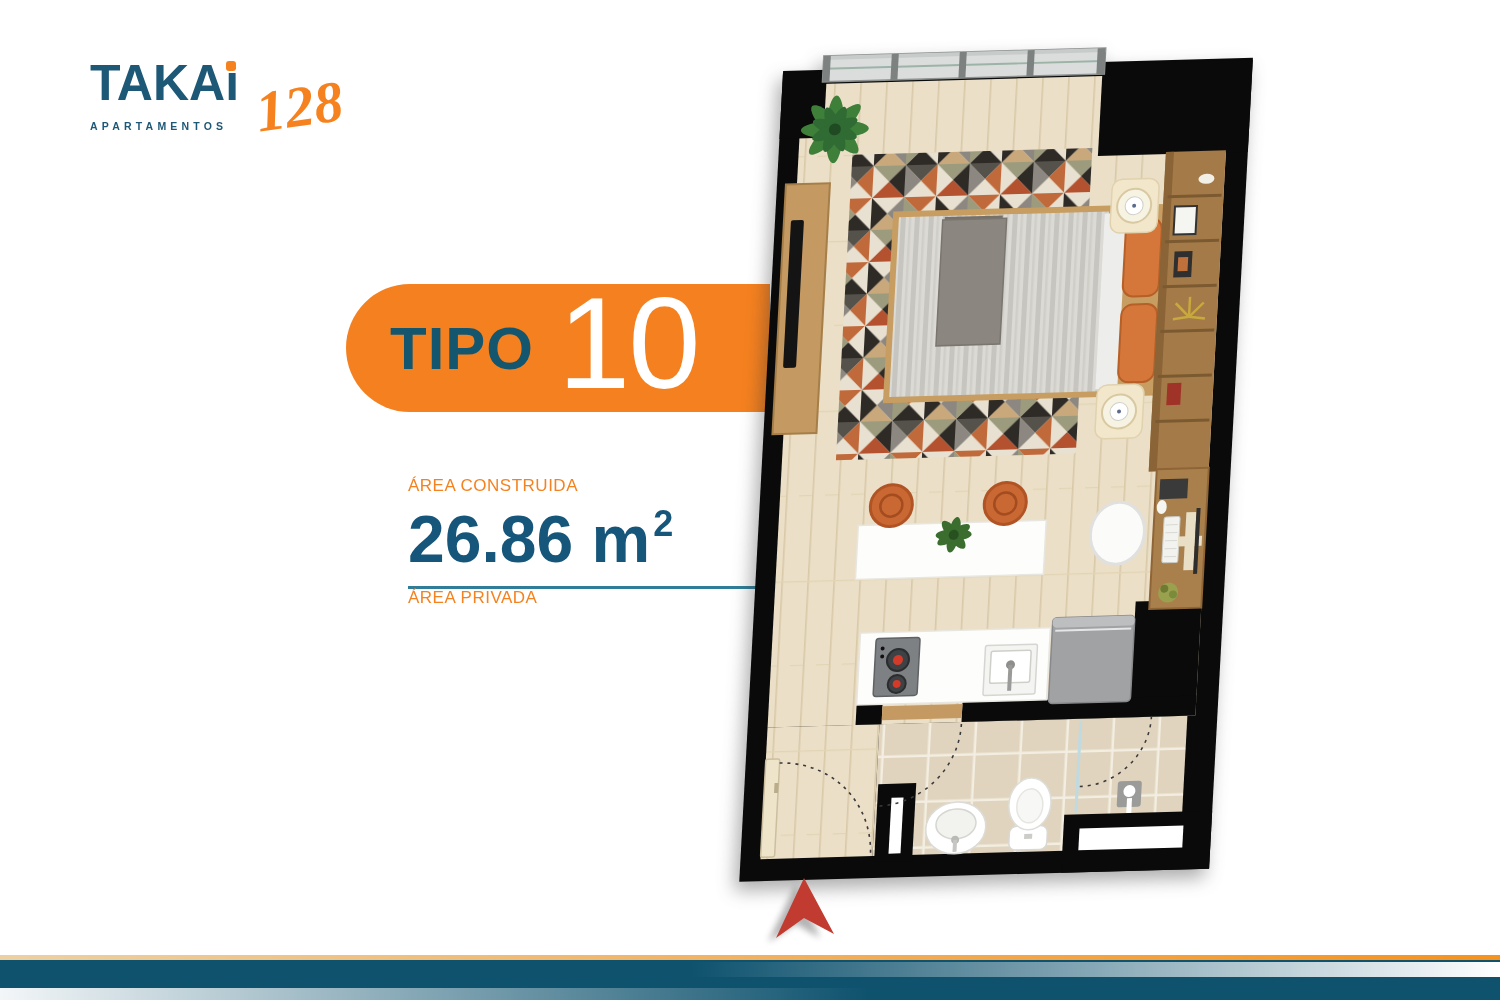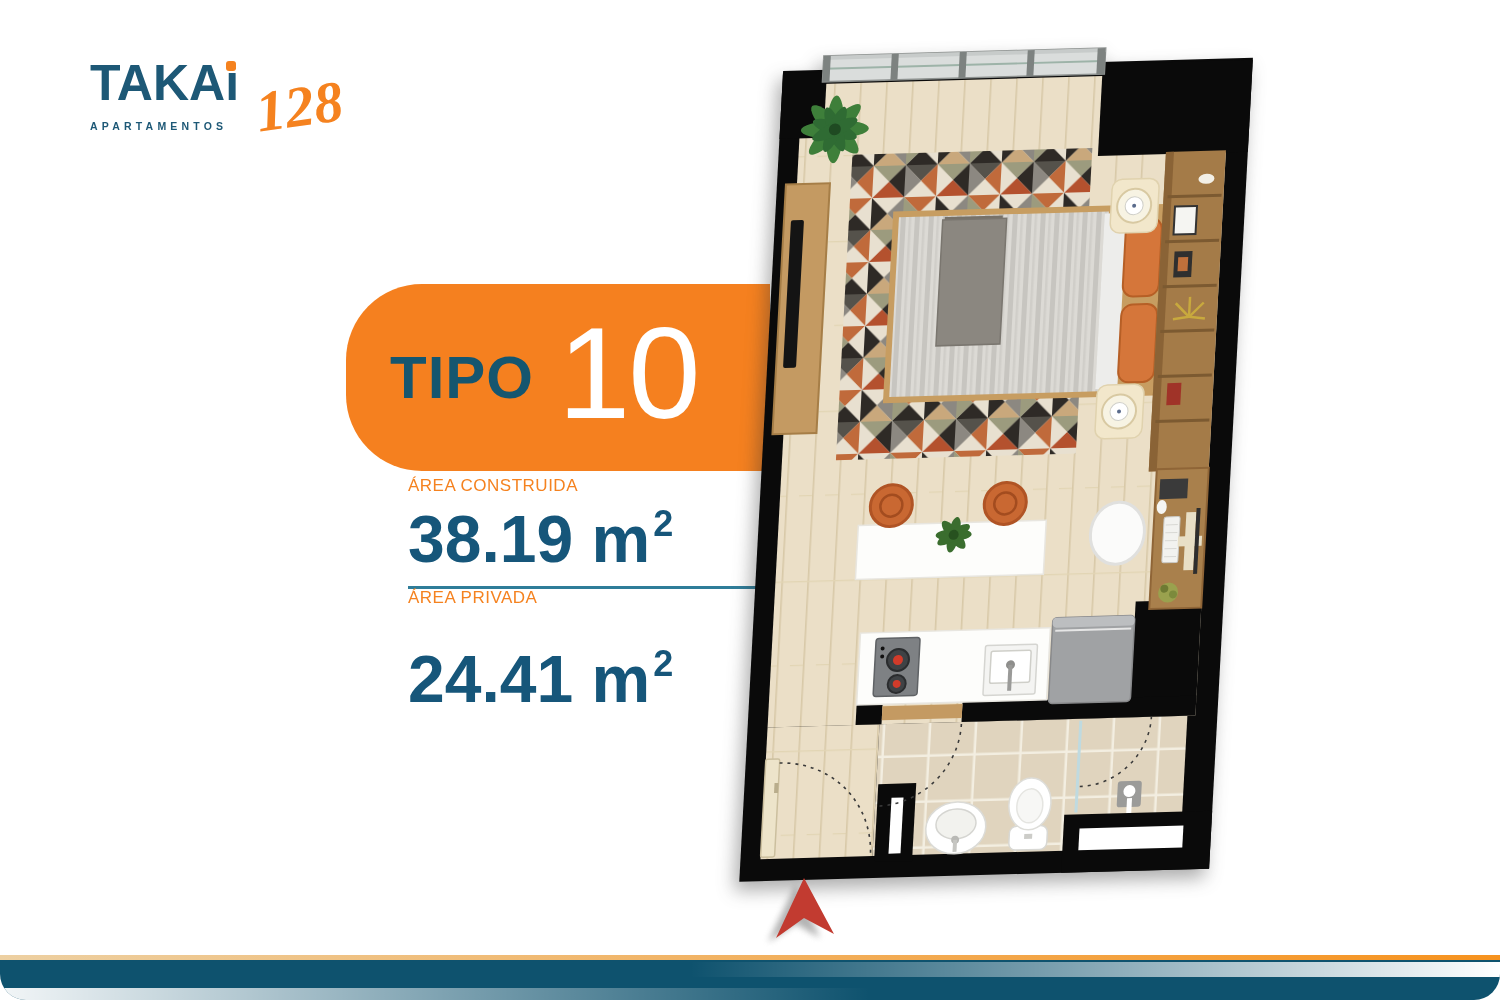--- a/index.html
+++ b/index.html
@@ -1,32 +1,32 @@
 <!DOCTYPE html>
 <html><head>
 <meta charset="utf-8">
 <style>
   html,body { margin:0; padding:0; background:#ffffff; }
   .canvas { position:relative; width:1500px; height:1000px; background:#ffffff; overflow:hidden;
-            font-family:"Liberation Sans", sans-serif;border-radius:26px; }
+            font-family:"Liberation Sans", sans-serif; }
 
   
   .logo { position:absolute; left:90px; top:58px; width:280px; height:90px; }
   .brand-row { position:relative; font-weight:bold; color:#1D5876; font-size:50px; line-height:1; letter-spacing:0; }
   .brand-i { position:relative; display:inline-block; }
   .brand-i::after { content:""; position:absolute; top:3px; left:1px; width:10px; height:10px;
                     border-radius:3px; background:#F5821F; }
   .brand-number { position:absolute; left:166px; top:20px; font-family:"Liberation Serif", serif;
                   font-style:italic; font-weight:bold; font-size:58px; color:#F5821F;
                   transform:rotate(-8deg); line-height:1; }
   .brand-tagline { margin-top:12px; margin-left:0; font-size:10.5px; letter-spacing:4.2px;
                    color:#1D5876; font-weight:bold; }
 
   
-  .type-badge { position:absolute; left:346px; top:284px; width:424px; height:187px;
+  .type-badge { position:absolute; left:346px; top:284px; width:424px; height:128px;
                 background:#F5801F; border-radius:76px 0 0 76px; display:flex; align-items:center;
                 padding-left:44px; box-sizing:border-box; z-index:1; }
   .type-label { font-size:60px; font-weight:bold; color:#15566F; letter-spacing:1px; }
   .type-value { font-size:130px; font-weight:normal; color:#ffffff; margin-left:24px; line-height:1;
                 margin-top:-10px; letter-spacing:-2px; }
 
   
   .area-label { position:absolute; left:408px; font-size:17px; font-weight:normal; color:#F5821F;
                 letter-spacing:0.5px; z-index:1; }
   .area-value { position:absolute; left:408px; font-size:66px; font-weight:bold; color:#16567A;
@@ -62,24 +62,23 @@
     <div class="brand-number">128</div>
     <div class="brand-tagline">APARTAMENTOS</div>
   </div>
 
   <div class="type-badge">
     <span class="type-label">TIPO</span>
     <span class="type-value">10</span>
   </div>
 
   <div class="area-label label-built">ÁREA CONSTRUIDA</div>
-  <div class="area-value value-built"><span>38.19</span>&nbsp;<span>m</span><span class="sup">2</span></div>
+  <div class="area-value value-built"><span>26.86</span>&nbsp;<span>m</span><span class="sup">2</span></div>
   <div class="divider"></div>
   <div class="area-label label-private">ÁREA PRIVADA</div>
-  <div class="area-value value-private"><span>24.41</span>&nbsp;<span>m</span><span class="sup">2</span></div>
 
   <svg class="plan" width="600" height="860" viewBox="0 0 600 860">
     <defs>
       <pattern id="plankPat" patternUnits="userSpaceOnUse" width="26" height="170">
         <rect width="26" height="170" fill="#EBDFC7"></rect>
         <rect x="0" y="0" width="1.6" height="170" fill="#D8C9A8"></rect>
         <rect x="0" y="0" width="26" height="1.3" fill="#E2D5B4"></rect>
         <rect x="13" y="84" width="13" height="1.2" fill="#E2D5B4"></rect>
       </pattern>
       <pattern id="tilePat" patternUnits="userSpaceOnUse" width="46" height="46">

